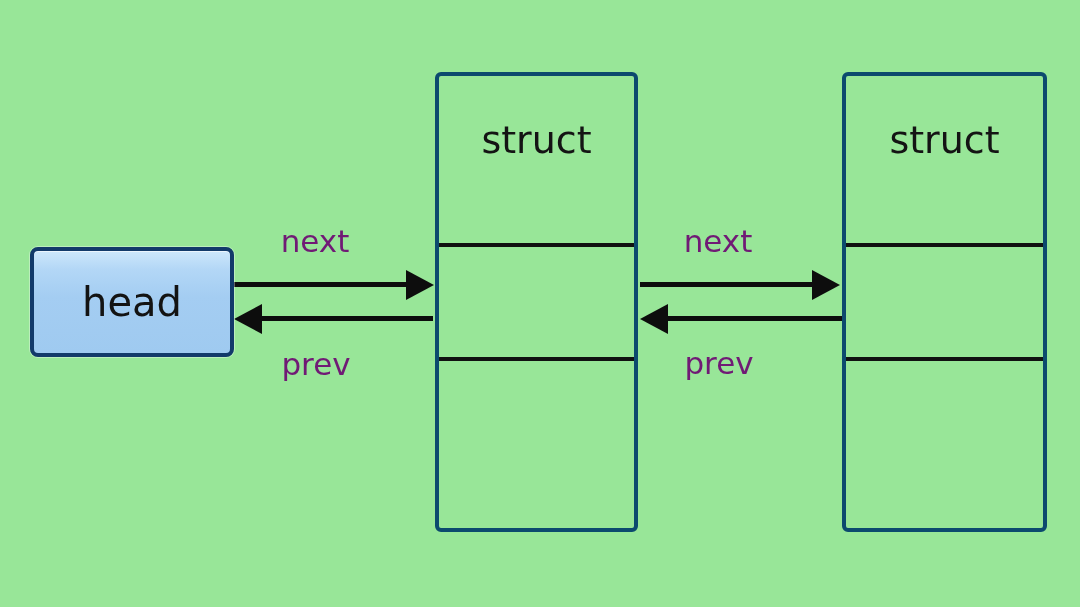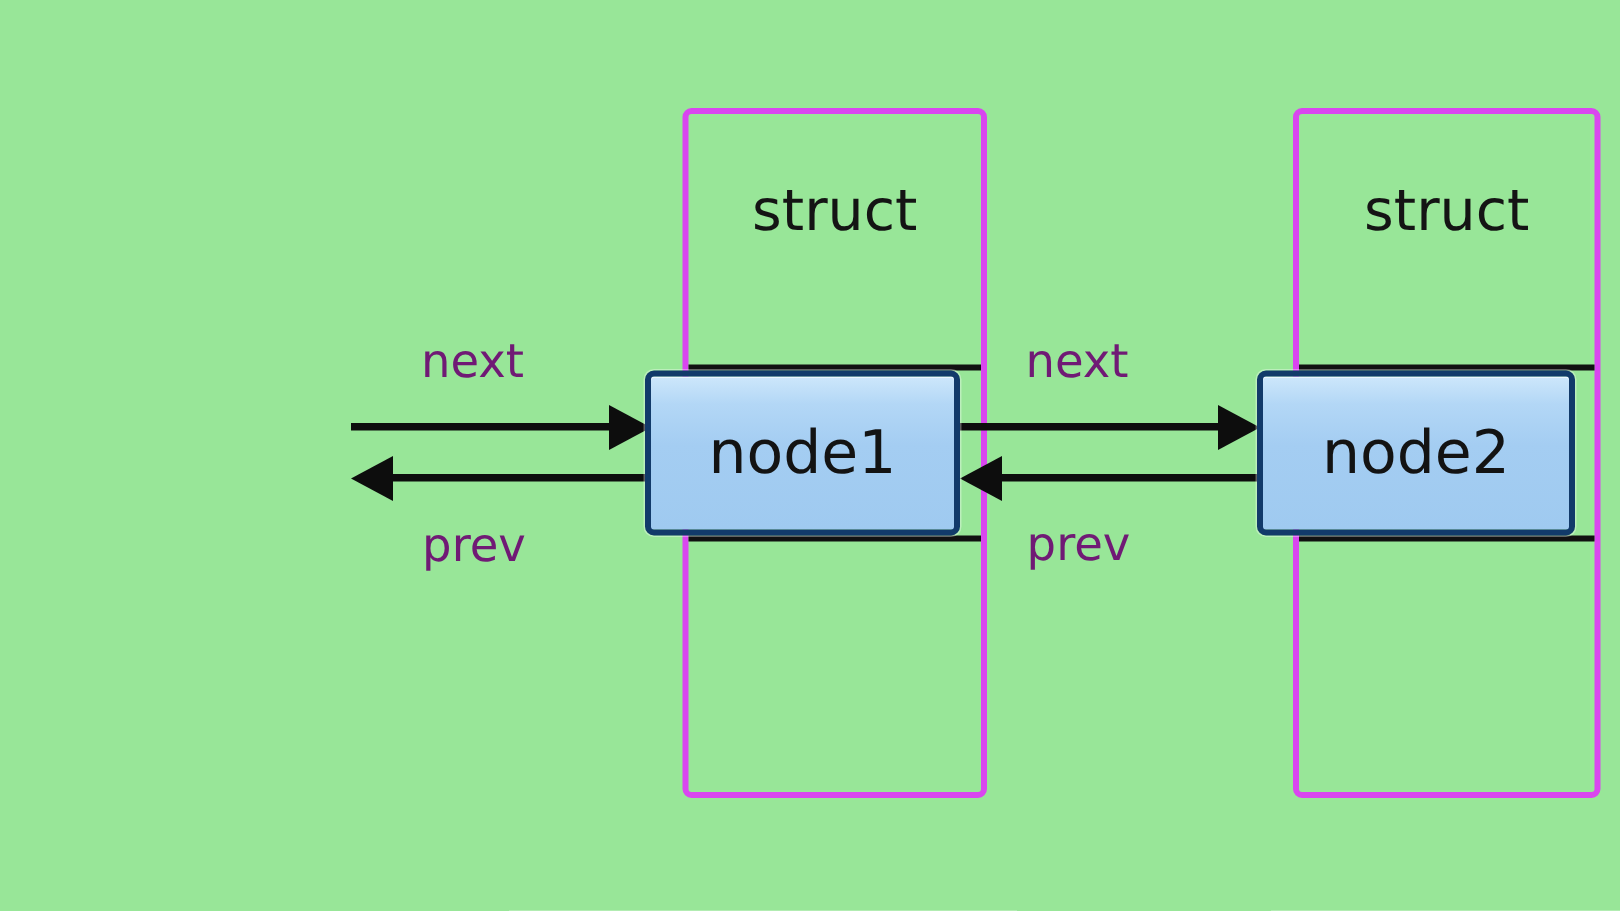--- a/index.html
+++ b/index.html
@@ -31,25 +31,24 @@
     z-index: 3;
   }
   #head-box  { left: 30px;  top: 247px; width: 204px; height: 110px; }
   #node1-box { left: 430px; top: 247px; width: 210px; height: 110px; border-radius: 6px; }
   #node2-box { left: 838px; top: 247px; width: 212px; height: 110px; border-radius: 6px; }
 
   
   .struct-box {
     position: absolute;
     box-sizing: border-box;
-    border: 4px solid #d946ef;
+    border: 4px solid #0c4a6e;
     border-radius: 6px;
     background: transparent;
     z-index: 1;
-    margin-left: 20px;
   }
   #struct-box-1 { left: 435px; top: 72px; width: 203px; height: 460px; }
   #struct-box-2 { left: 842px; top: 72px; width: 205px; height: 460px; }
   .struct-label {
     position: absolute;
     left: 0;
     width: 100%;
     top: 42px;
     text-align: center;
     font-size: 38px;
@@ -118,27 +117,24 @@
     <div class="struct-divider divider-top"></div>
     <div class="struct-divider divider-bottom"></div>
   </div>
 
   <div id="struct-box-2" class="struct-box">
     <div class="struct-label">struct</div>
     <div class="struct-divider divider-top"></div>
     <div class="struct-divider divider-bottom"></div>
   </div>
 
+  <div id="head-box" class="value-box">
+    <span>head</span>
+  </div>
 
-  <div id="node1-box" class="value-box">
-    <span>node1</span>
-  </div>
-  <div id="node2-box" class="value-box">
-    <span>node2</span>
-  </div>
 
   <div id="arrow-next-1">
     <div class="arrow-shaft"></div>
     <div class="arrow-head right"></div>
   </div>
 
   <div id="arrow-prev-1">
     <div class="arrow-shaft"></div>
     <div class="arrow-head left"></div>
   </div>

